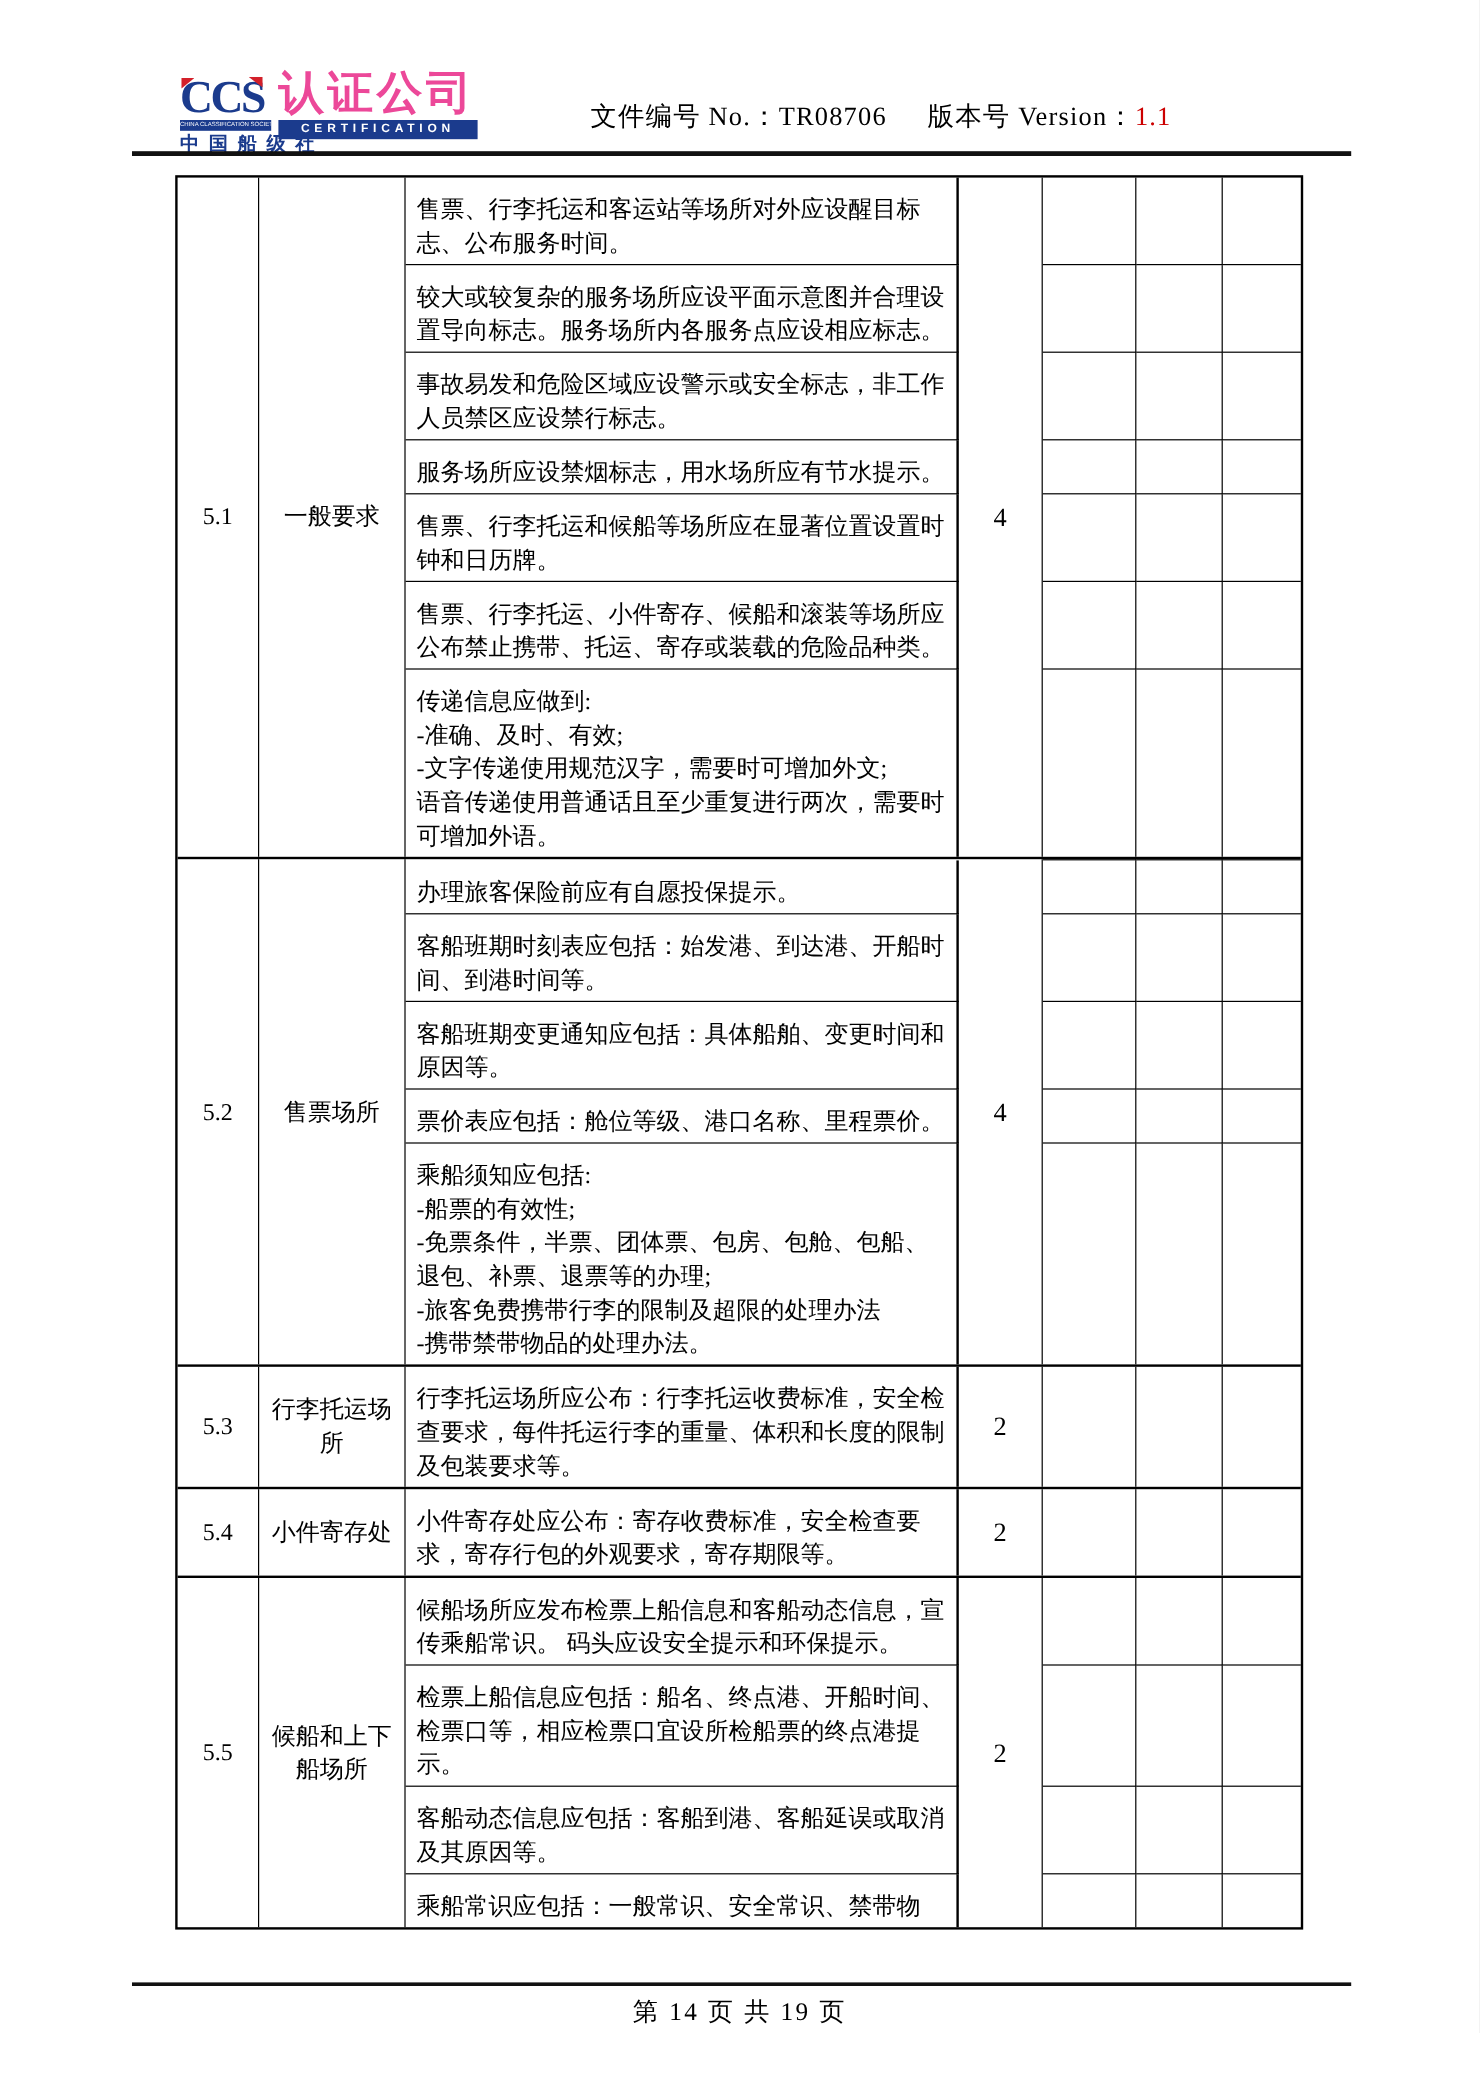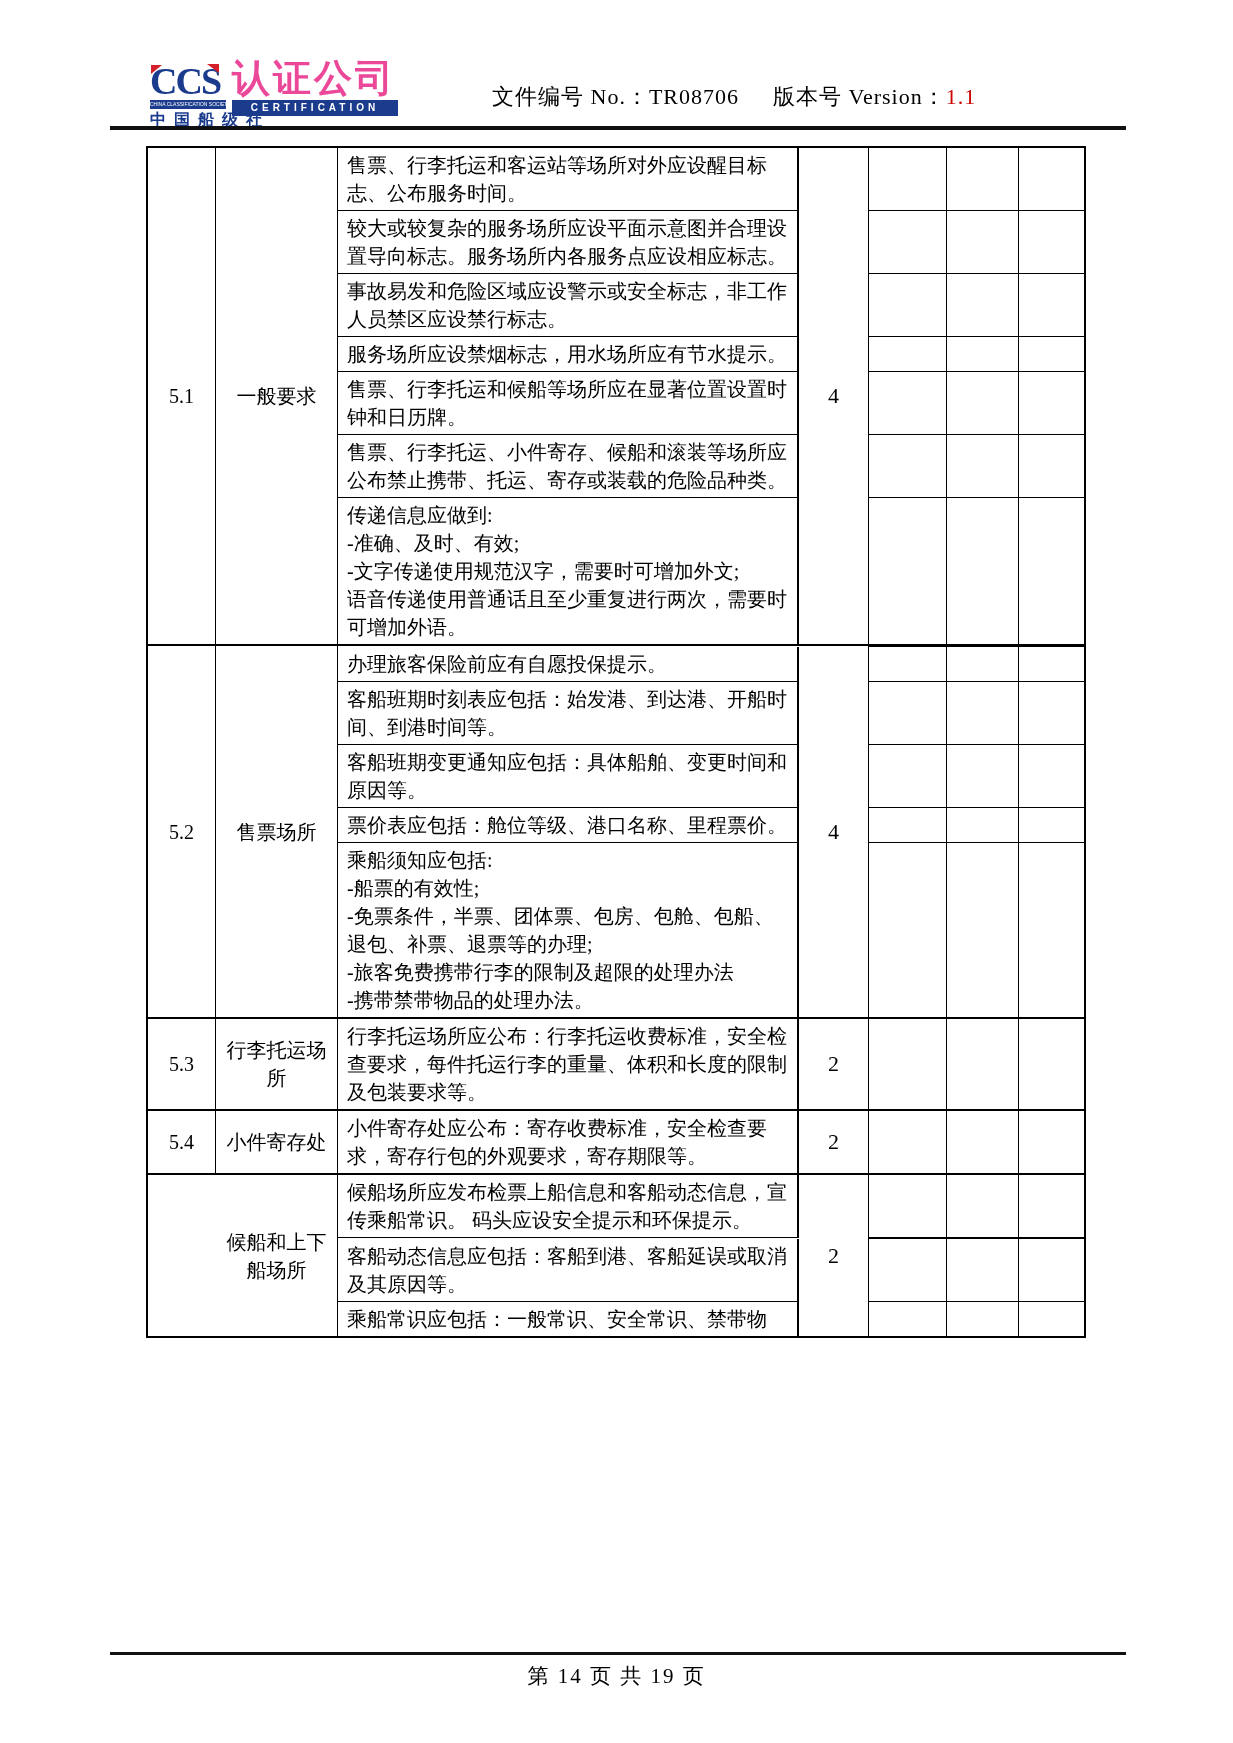--- a/index.html
+++ b/index.html
@@ -22,21 +22,21 @@
   .docline .sep{display:inline-block;width:34px;}
   .ver-red{color:#cc0000;}
   .hrule{position:absolute;left:110px;top:126px;width:1016px;height:4px;background:#111;}
   
   .tbl{position:absolute;left:146px;top:146px;width:940px;border:2px solid #000;box-sizing:border-box;}
   .sec{display:grid;grid-template-columns:68px 122px 461px 70px 78px 72px 65px;border-bottom:2px solid #000;}
   .sec.last{border-bottom:none;}
   .cell{box-sizing:border-box;font-size:20px;line-height:28px;}
   .num{grid-column:1;border-right:1px solid #000;display:flex;align-items:center;justify-content:center;}
   .nm{grid-column:2;border-right:1px solid #000;display:flex;align-items:center;justify-content:center;text-align:center;padding:11px 6px;}
-  .tx{grid-column:3;border-right:2px solid #000;border-bottom:1px solid #000;padding:3px 6px 3px 9px;white-space:pre-wrap;}
+  .tx{grid-column:3;border-right:2px solid #000;border-bottom:1px solid #000;padding:13px 6px 3px 9px;white-space:pre-wrap;}
   .sc{grid-column:4;border-right:1px solid #000;display:flex;align-items:center;justify-content:center;font-size:22px;}
   .e5{grid-column:5;border-right:1px solid #000;border-bottom:1px solid #000;}
   .e6{grid-column:6;border-right:1px solid #000;border-bottom:1px solid #000;}
   .e7{grid-column:7;border-bottom:1px solid #000;}
   .lb{border-bottom:none;}
   
   .frule{position:absolute;left:110px;top:1652px;width:1016px;height:3px;background:#111;}
   .pageno{position:absolute;left:0;top:1662px;width:1233px;text-align:center;font-size:21px;letter-spacing:2px;}
 </style>
 </head>
@@ -149,26 +149,28 @@
       <div class="cell num" style="grid-row:1">5.4</div>
       <div class="cell nm" style="grid-row:1">小件寄存处</div>
       <div class="cell sc" style="grid-row:1">2</div>
       <div class="cell tx lb" style="grid-row:1">小件寄存处应公布：寄存收费标准，安全检查要求，寄存行包的外观要求，寄存期限等。</div>
       <div class="cell e5 lb" style="grid-row:1"></div>
         <div class="cell e6 lb" style="grid-row:1"></div>
         <div class="cell e7 lb" style="grid-row:1"></div>
     </div>
 
     <div class="sec last">
+      <div class="cell num" style="grid-row:1/span 4">5.5</div>
       <div class="cell nm" style="grid-row:1/span 4">候船和上下船场所</div>
       <div class="cell sc" style="grid-row:1/span 4">2</div>
       <div class="cell tx" style="grid-row:1">候船场所应发布检票上船信息和客船动态信息，宣传乘船常识。 码头应设安全提示和环保提示。</div>
       <div class="cell e5" style="grid-row:1"></div>
         <div class="cell e6" style="grid-row:1"></div>
         <div class="cell e7" style="grid-row:1"></div>
+      <div class="cell tx" style="grid-row:2">检票上船信息应包括：船名、终点港、开船时间、检票口等，相应检票口宜设所检船票的终点港提示。</div>
       <div class="cell e5" style="grid-row:2"></div>
         <div class="cell e6" style="grid-row:2"></div>
         <div class="cell e7" style="grid-row:2"></div>
       <div class="cell tx" style="grid-row:3">客船动态信息应包括：客船到港、客船延误或取消及其原因等。</div>
       <div class="cell e5" style="grid-row:3"></div>
         <div class="cell e6" style="grid-row:3"></div>
         <div class="cell e7" style="grid-row:3"></div>
       <div class="cell tx lb" style="grid-row:4">乘船常识应包括：一般常识、安全常识、禁带物</div>
       <div class="cell e5 lb" style="grid-row:4"></div>
         <div class="cell e6 lb" style="grid-row:4"></div>

